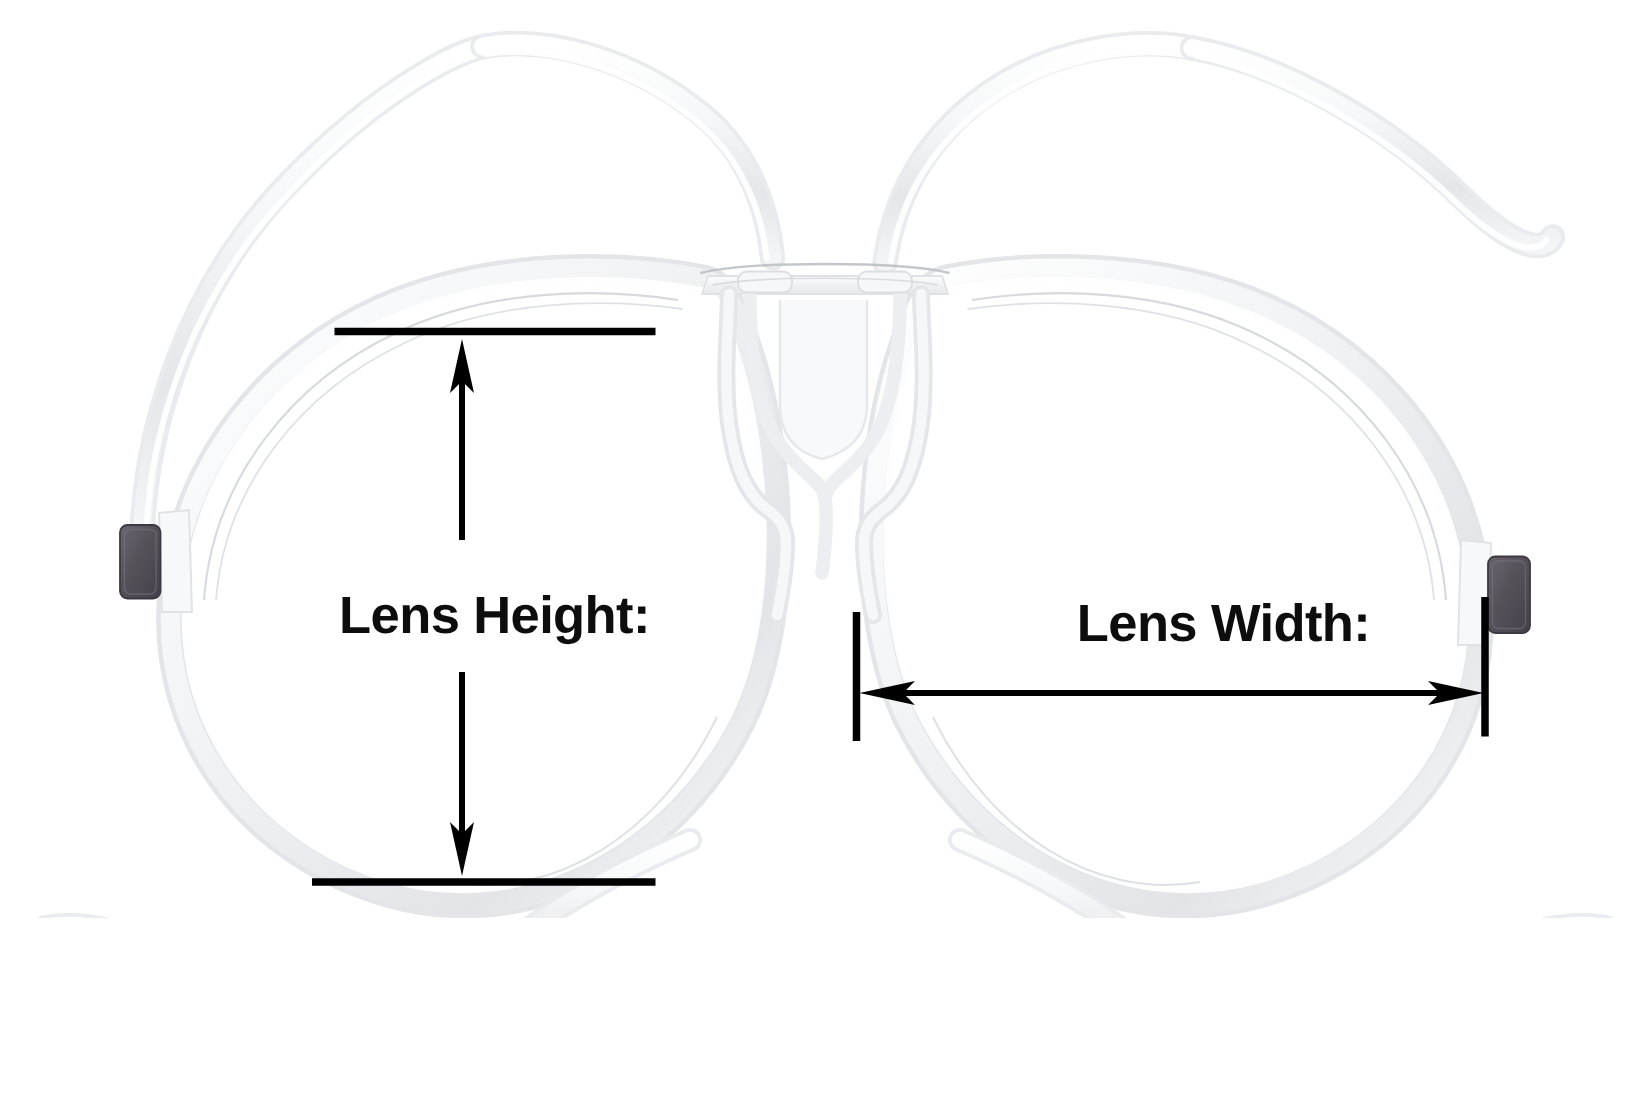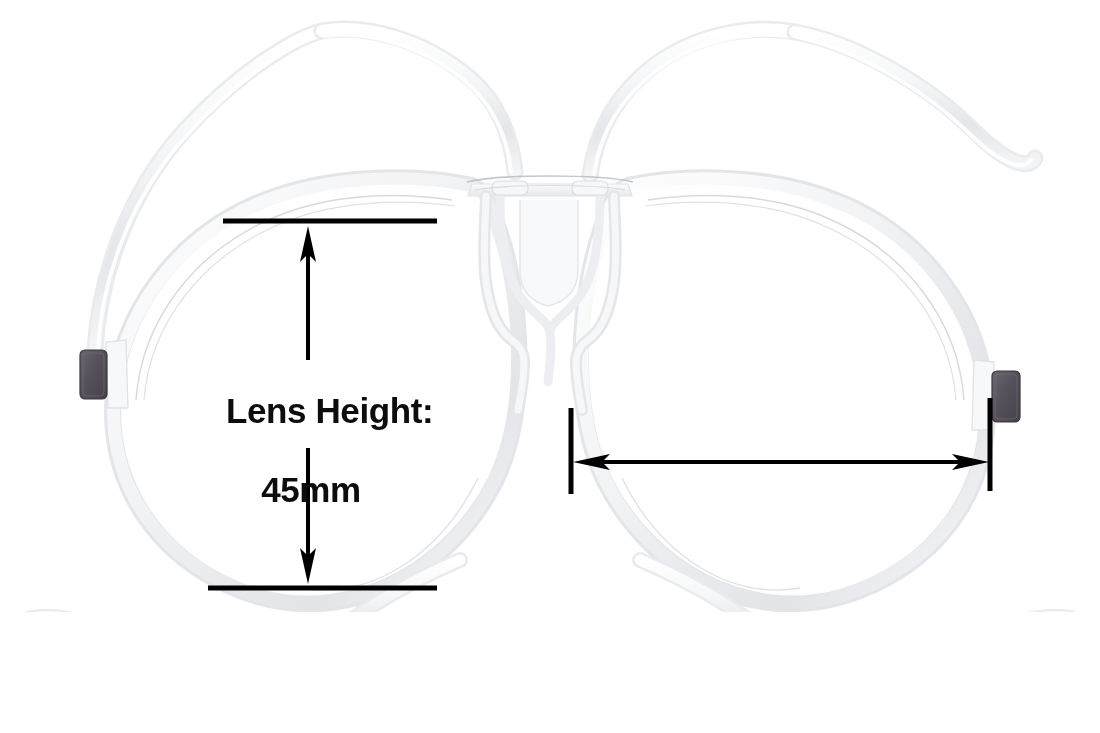--- a/index.html
+++ b/index.html
@@ -196,19 +196,19 @@
 
     <line x1="990" y1="398" x2="990" y2="491" stroke="#000000" stroke-width="5"></line>
 
     <line x1="586" y1="462" x2="976" y2="462" stroke="#000000" stroke-width="4"></line>
     <polygon points="573,462 610,454 602,462 610,470" fill="#000000"></polygon>
     <polygon points="989,462 952,454 960,462 952,470" fill="#000000"></polygon>
   </svg>
 
   <div class="measure-label" id="label-lens-height">
     <span>Lens Height:</span>
-    <span class="label-line2">45mm</span>
   </div>
 
   <div class="measure-label" id="label-lens-width">
+    <span>Lens Width:</span>
   </div>
 
 </div>
 
 </body></html>

